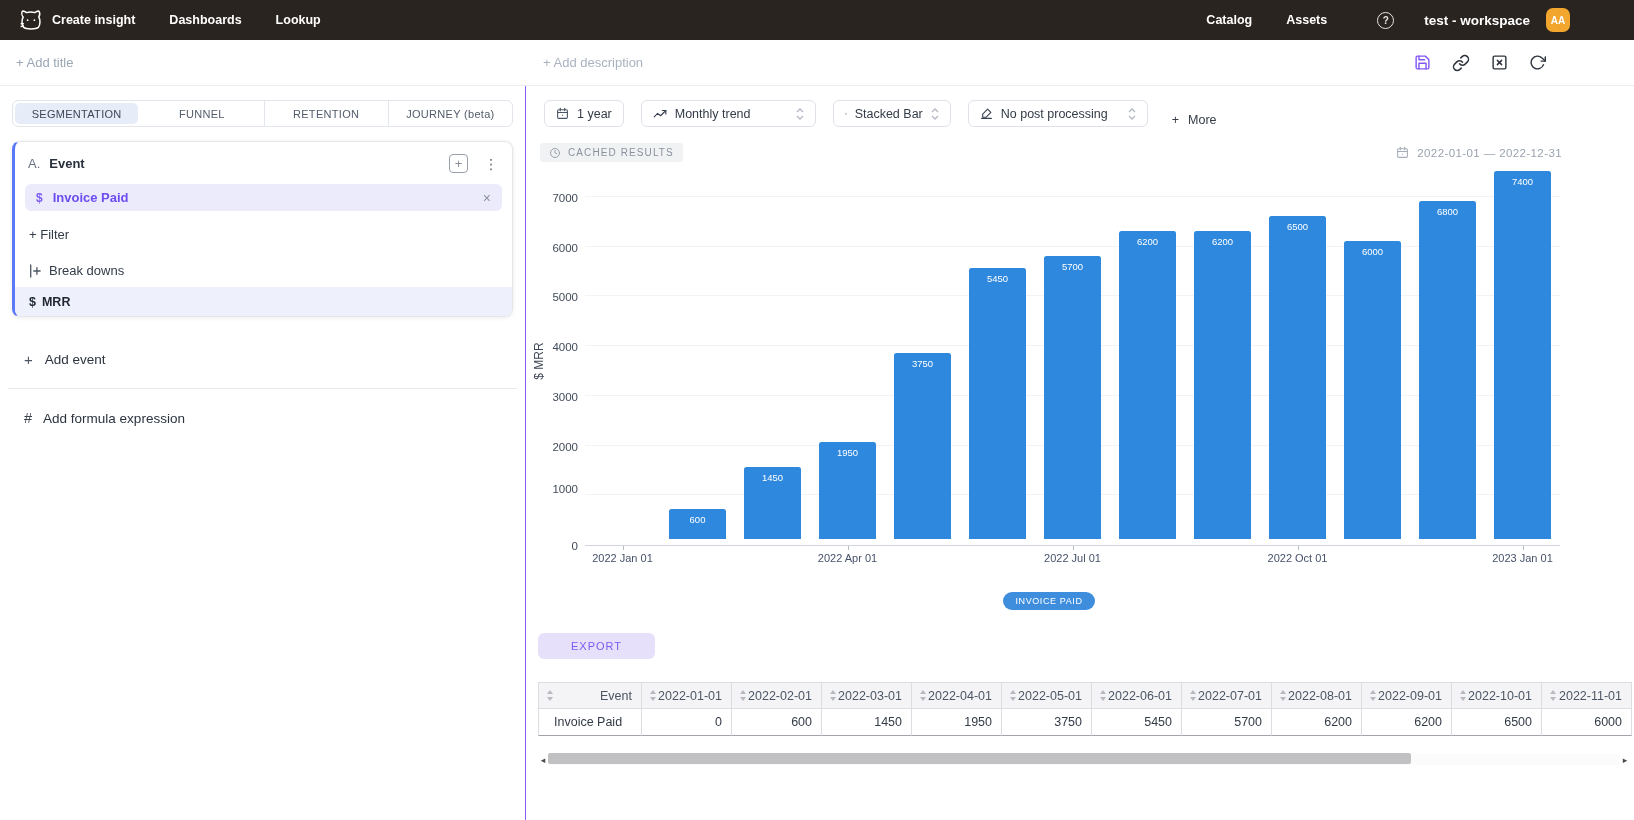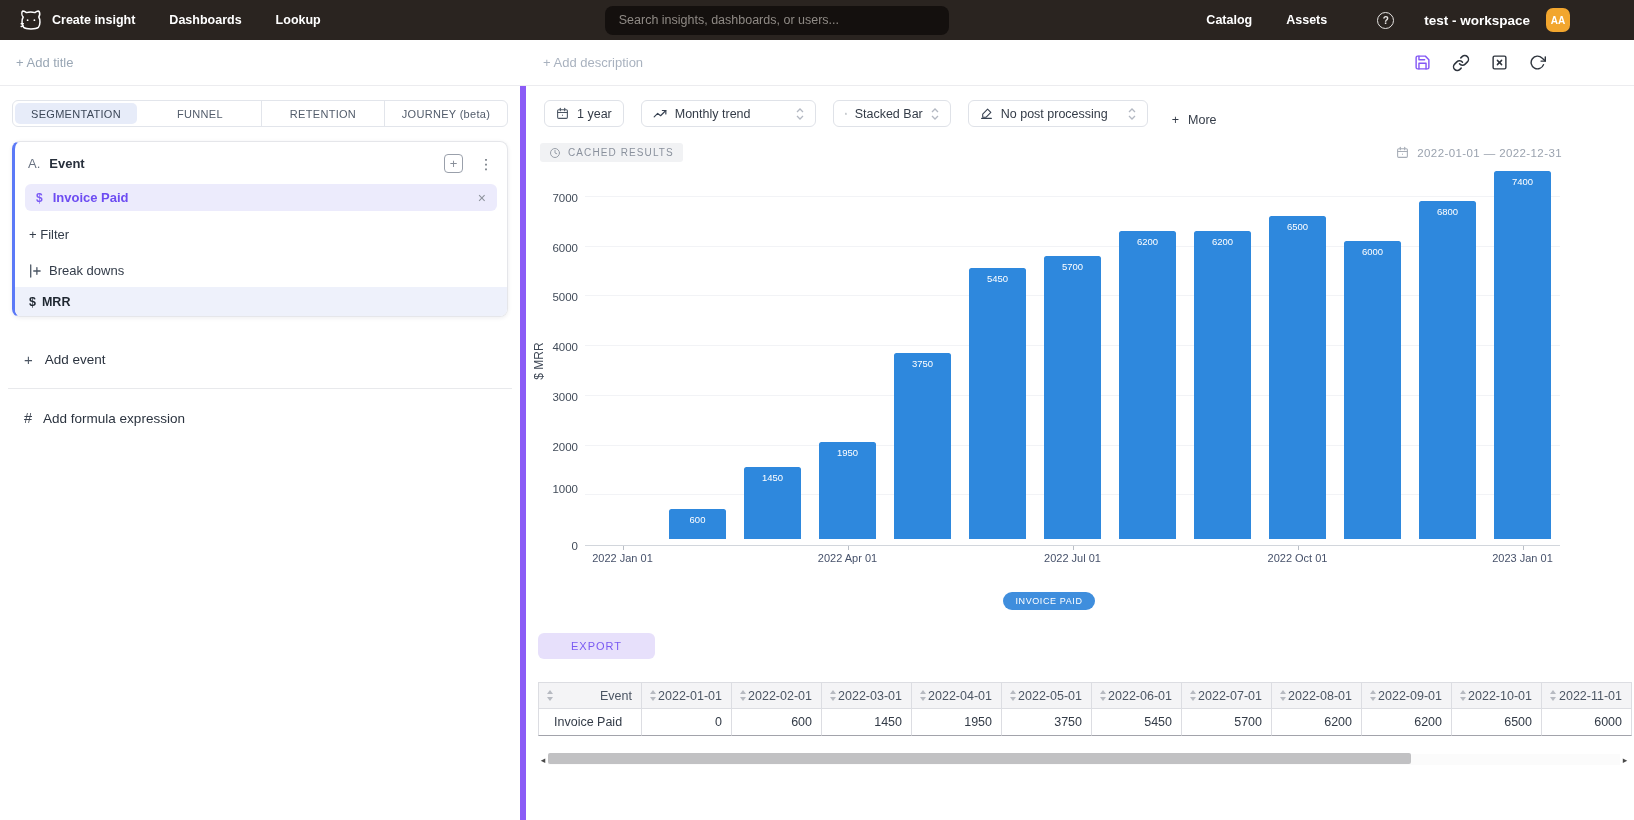--- a/index.html
+++ b/index.html
@@ -21,21 +21,21 @@
 
   
   .header-bar{position:relative;height:46px;border-bottom:1px solid #ececef;display:flex;align-items:center;padding:0 16px;background:#fff;}
   .add-title{color:#9aa7b5;font-size:13px;cursor:pointer;}
   .add-desc{position:absolute;left:543px;color:#a9b2bf;font-size:13px;cursor:pointer;}
   .header-icons{margin-left:auto;display:flex;align-items:center;gap:21px;padding-right:72px;}
   .hicon{display:flex;align-items:center;justify-content:center;cursor:pointer;}
 
   
   .layout{display:flex;height:734px;}
-  .sidebar{width:526px;border-right:6px solid #8b5cf6;padding:14px 12px 0 12px;}
+  .sidebar{width:526px;border-right:1px solid #8b5cf6;padding:14px 12px 0 12px;}
   .main{flex:1;padding:14px 0 0 12px;position:relative;}
 
   
   .tabs{display:flex;border:1px solid #e2e5eb;border-radius:6px;height:27px;margin-bottom:14px;}
   .tab{flex:1;display:flex;align-items:center;justify-content:center;font-size:11px;color:#525c6b;letter-spacing:.3px;border-left:1px solid #e2e5eb;cursor:pointer;white-space:nowrap;}
   .tab:first-child{border-left:none;}
   .tab.active{background:#e7ecf9;border-radius:5px;margin:2px;color:#3c4758;border-left:none;}
   .tab.active + .tab{border-left:none;}
 
   .event-card{border:1px solid #e5e6ea;border-left:3px solid #5b79f7;border-radius:8px;box-shadow:0 1px 4px rgba(25,30,50,.08);overflow:hidden;margin-bottom:0;}
@@ -120,23 +120,20 @@
       <circle cx="9.6" cy="13.2" r="0.9" fill="#fff" stroke="none"></circle>
       <circle cx="16.4" cy="13.2" r="0.9" fill="#fff" stroke="none"></circle>
       <path d="M3.2 16.8h2.1M3.2 19.4l2.1-.5"></path>
     </svg>
   </div>
   <div class="nav-links">
       <span class="nav-link">Create insight</span>
       <span class="nav-link">Dashboards</span>
       <span class="nav-link">Lookup</span>
     </div>
-  <div class="search-wrap">
-    <input type="text" value="" placeholder="Search insights, dashboards, or users..." style="">
-  </div>
   <div class="nav-right">
     <div class="nav-links" style="margin-right:-14px;">
         <span class="nav-link">Catalog</span>
         <span class="nav-link">Assets</span>
       </div>
     <span class="help-circle">?</span>
     <span class="workspace">test - workspace</span>
     <span class="avatar">AA</span>
   </div>
 </div>

